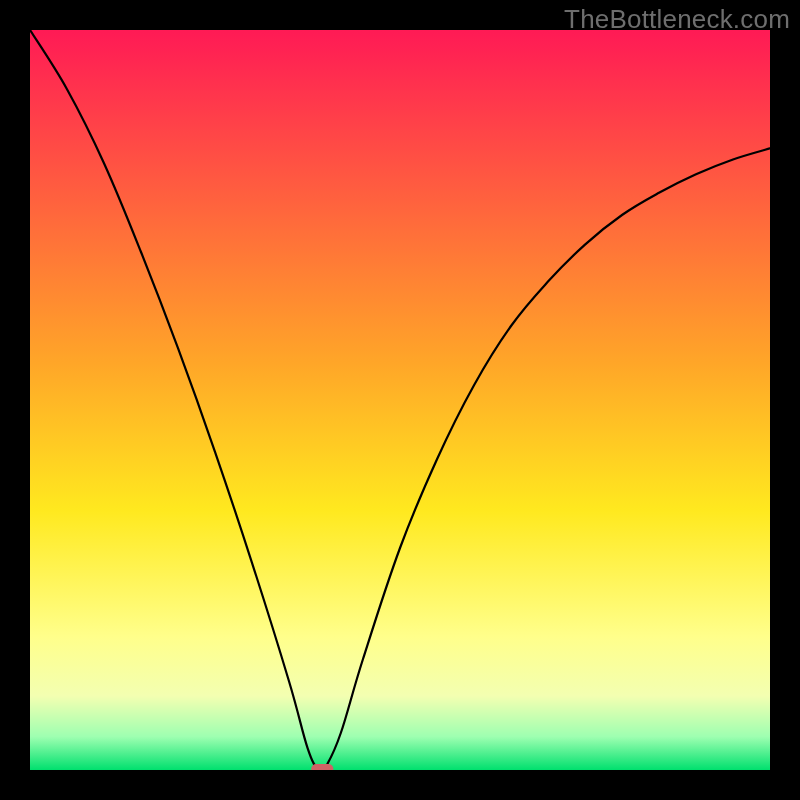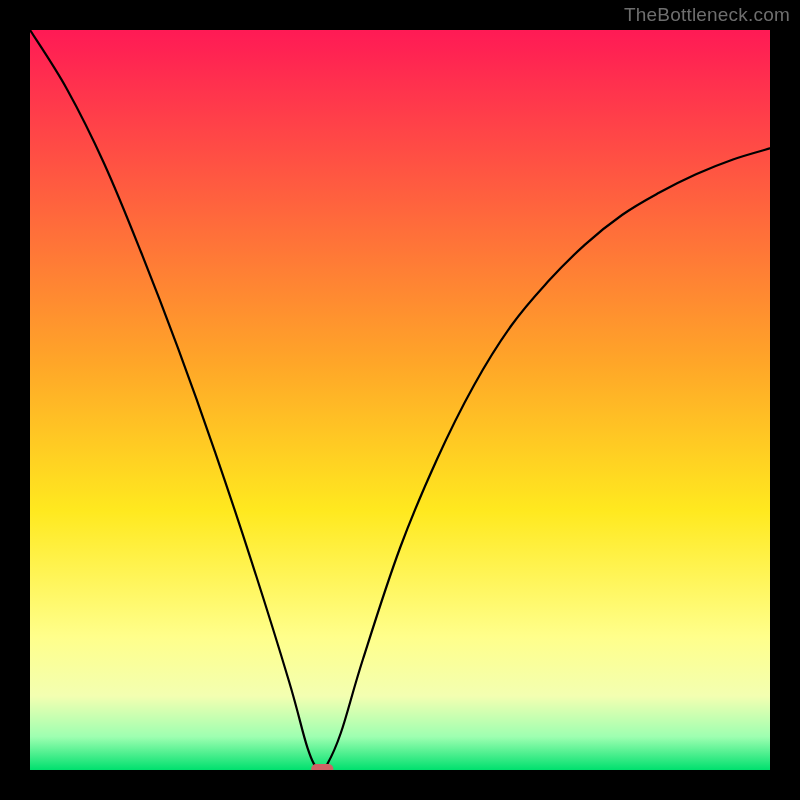--- a/index.html
+++ b/index.html
@@ -21,21 +21,21 @@
     position: absolute;
     left: 30px;
     top: 30px;
     width: 740px;
     height: 740px;
   }
   .watermark {
     position: absolute;
     top: 4px;
     right: 10px;
-    font-size: 19px;
+    font-size: 26px;
     font-weight: 400;
     color: #6e6e6e;
     letter-spacing: 0.2px;
     user-select: none;
   }
   svg { display: block; }
 </style>
 </head>
 <body>
 

